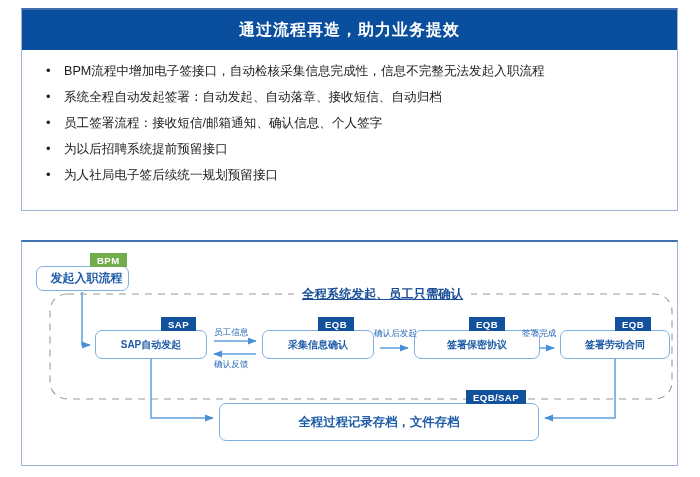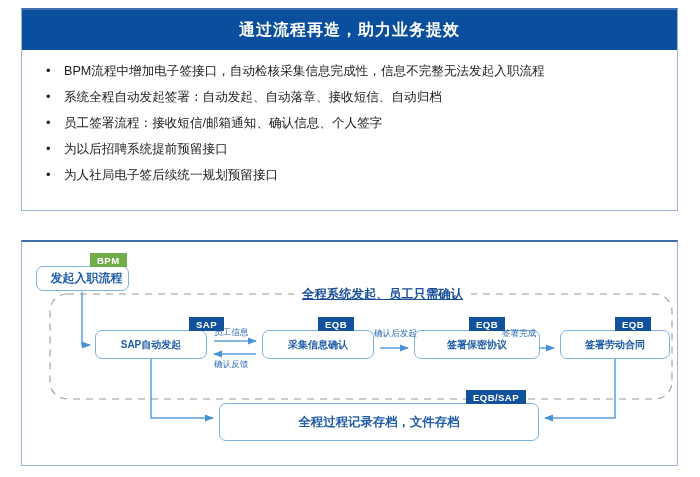--- a/index.html
+++ b/index.html
@@ -159,21 +159,21 @@
     font-weight: bold;
     color: #ffffff;
     letter-spacing: 0.4px;
     z-index: 4;
     white-space: nowrap;
   }
   .tag-blue  { background: #12519c; }
   .tag-green { background: #72ad4b; }
 
   #tag-bpm      { left: 68px;  top: 11px; }
-  #tag-sap      { left: 139px; top: 75px; margin-left: 28px; }
+  #tag-sap      { left: 139px; top: 75px; }
   #tag-eqb-1    { left: 296px; top: 75px; }
   #tag-eqb-2    { left: 447px; top: 75px; }
   #tag-eqb-3    { left: 593px; top: 75px; }
   #tag-eqbsap   { left: 444px; top: 148px; }
 
   
   #group-heading {
     position: absolute;
     left: 272px;
     top: 44px;
@@ -197,21 +197,21 @@
   .conn-label {
     position: absolute;
     font-size: 8.6px;
     color: #2a6bb5;
     white-space: nowrap;
     z-index: 3;
   }
   #label-emp-info  { left: 192px; top: 85px; }
   #label-confirm-fb{ left: 192px; top: 117px; }
   #label-after-conf{ left: 352px; top: 86px; }
-  #label-sign-done { left: 480px; top: 86px; font-family: Liberation Serif, serif; }
+  #label-sign-done { left: 500px; top: 86px; font-family: Liberation Serif, serif; }
 </style>
 </head>
 <body>
 
 <div id="top-panel">
 
   <div id="title-bar">
     <span id="title-text">通过流程再造，助力业务提效</span>
   </div>
 

